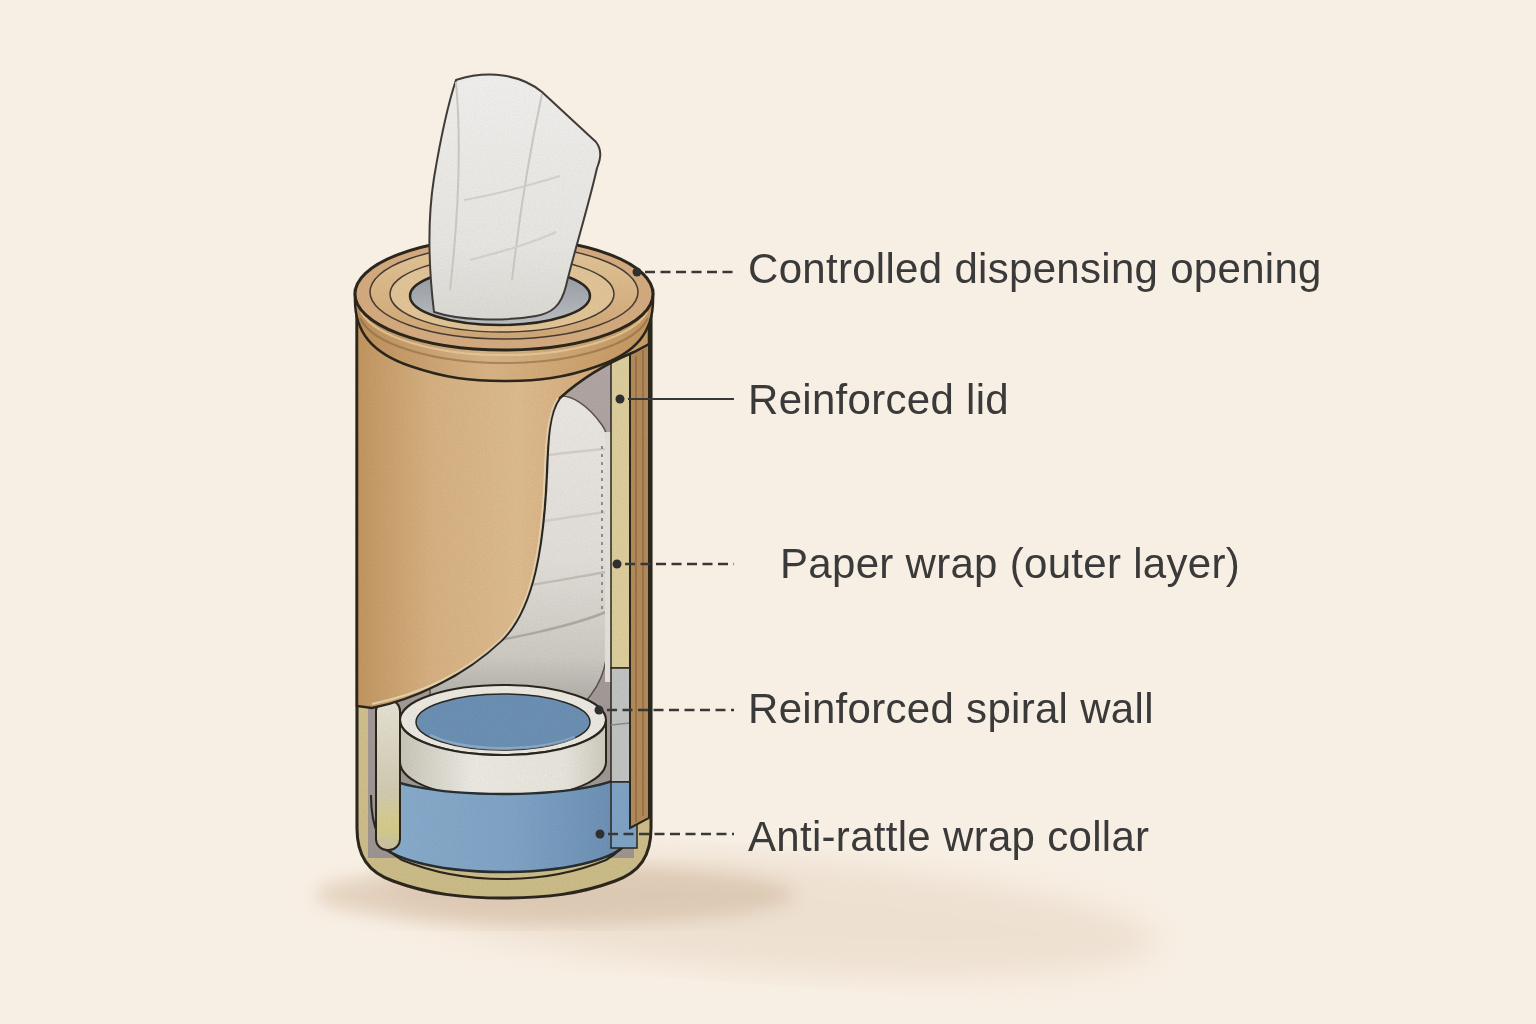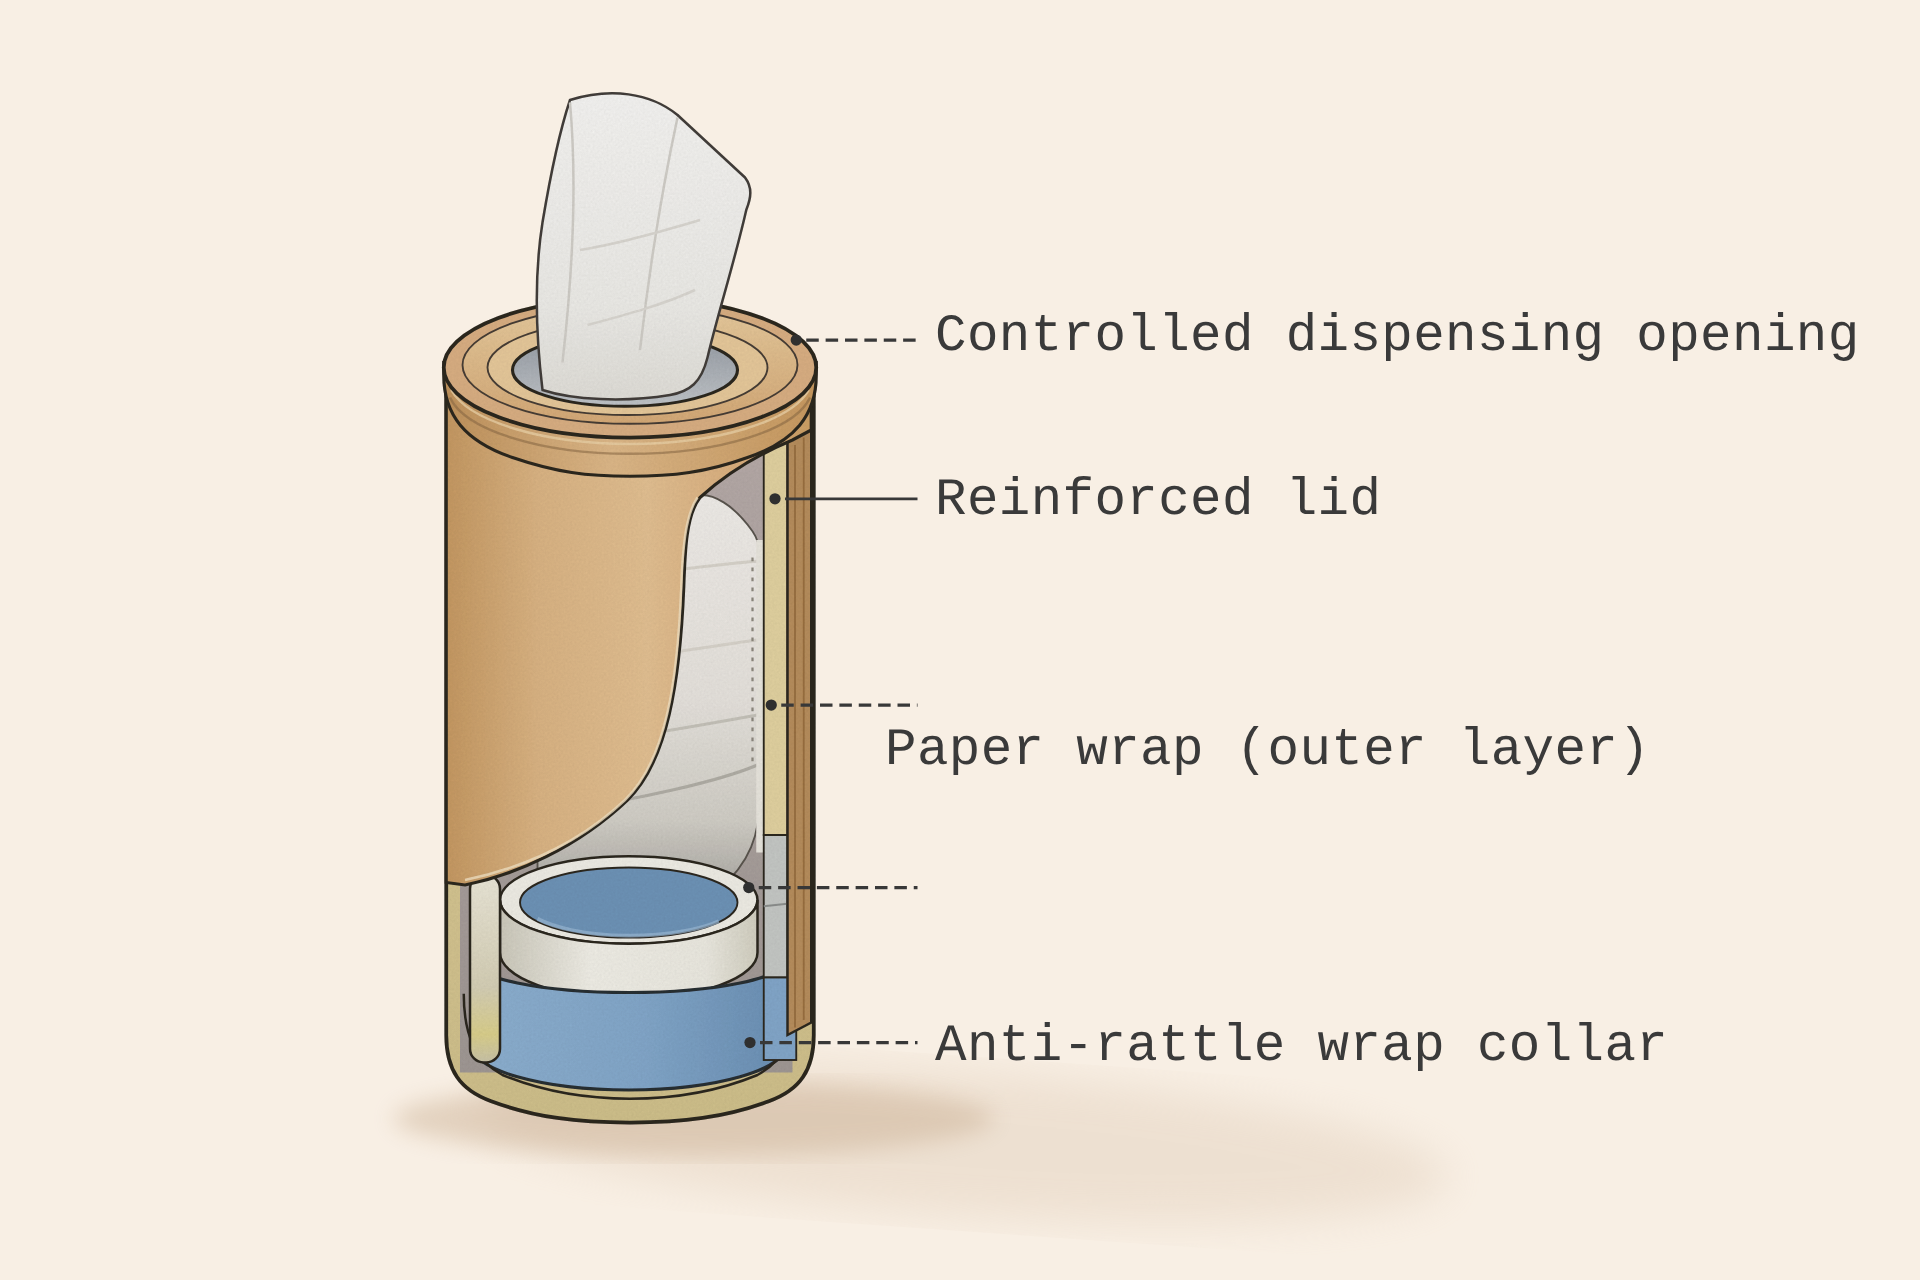--- a/index.html
+++ b/index.html
@@ -1,17 +1,17 @@
 <!DOCTYPE html>
 <html><head>
 <meta charset="utf-8">
 <style>
   html,body{margin:0;padding:0;background:#f8efe4;}
   #stage{position:relative;width:1536px;height:1024px;overflow:hidden;
-         font-family:Liberation Mono, monospace;}
+         font-family:Liberation Sans, sans-serif;}
   #artwork{position:absolute;left:0;top:0;}
   .label{position:absolute;transform:translateY(-52%);white-space:nowrap;
          font-size:42px;font-weight:400;letter-spacing:.3px;color:#3a3a3a;}
 </style>
 </head>
 <body>
 
 <div id="stage">
 
   <svg id="artwork" width="1536" height="1024" viewBox="0 0 1536 1024">
@@ -193,15 +193,16 @@
         </g>
       <g>
         <line stroke-width="2.6" x1="608" y1="834" x2="734" y2="834" stroke-dasharray="10 5.5"></line>
           <circle r="4.5" fill="#2f2f2f" stroke="none" cx="600" cy="834"></circle>
         </g>
     </g>
   </svg>
 
   <div class="label" style="left: 748px; top: 270px;">Controlled dispensing opening</div>
   <div class="label" style="left: 748px; top: 401px;">Reinforced lid</div>
-  <div class="label" style="left: 708px; top: 565px; margin-top: 36px;">Paper wrap (outer layer)</div>
+  <div class="label" style="left: 780px; top: 565px;">Paper wrap (outer layer)</div>
+  <div class="label" style="left: 748px; top: 710px;">Reinforced spiral wall</div>
   <div class="label" style="left: 748px; top: 838px;">Anti-rattle wrap collar</div>
 </div>
 
 </body></html>

